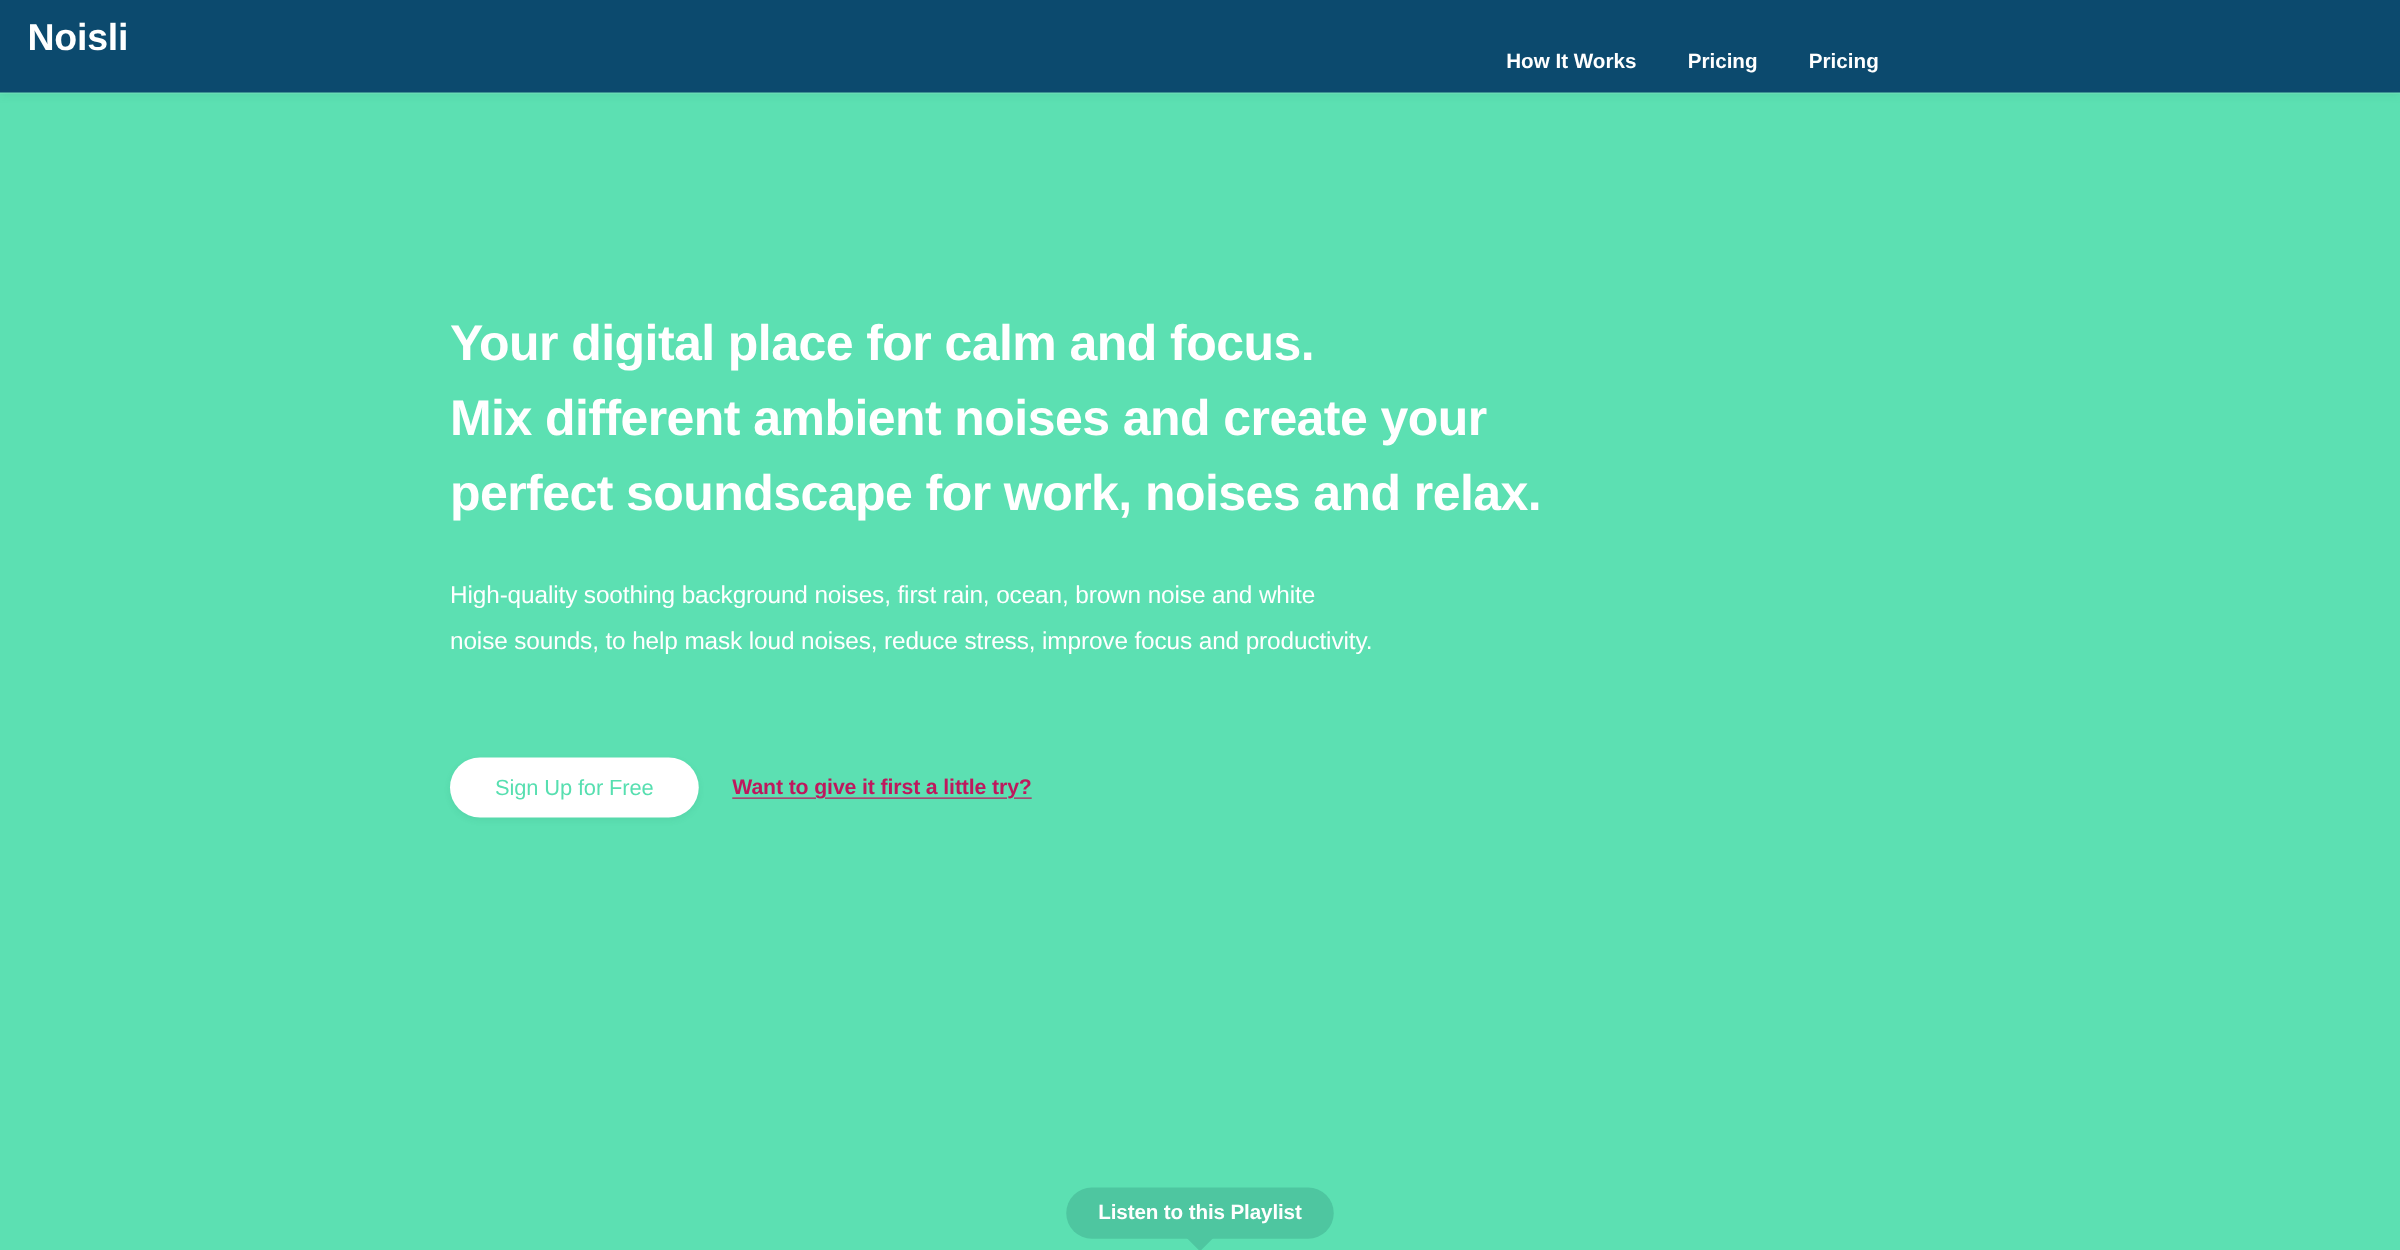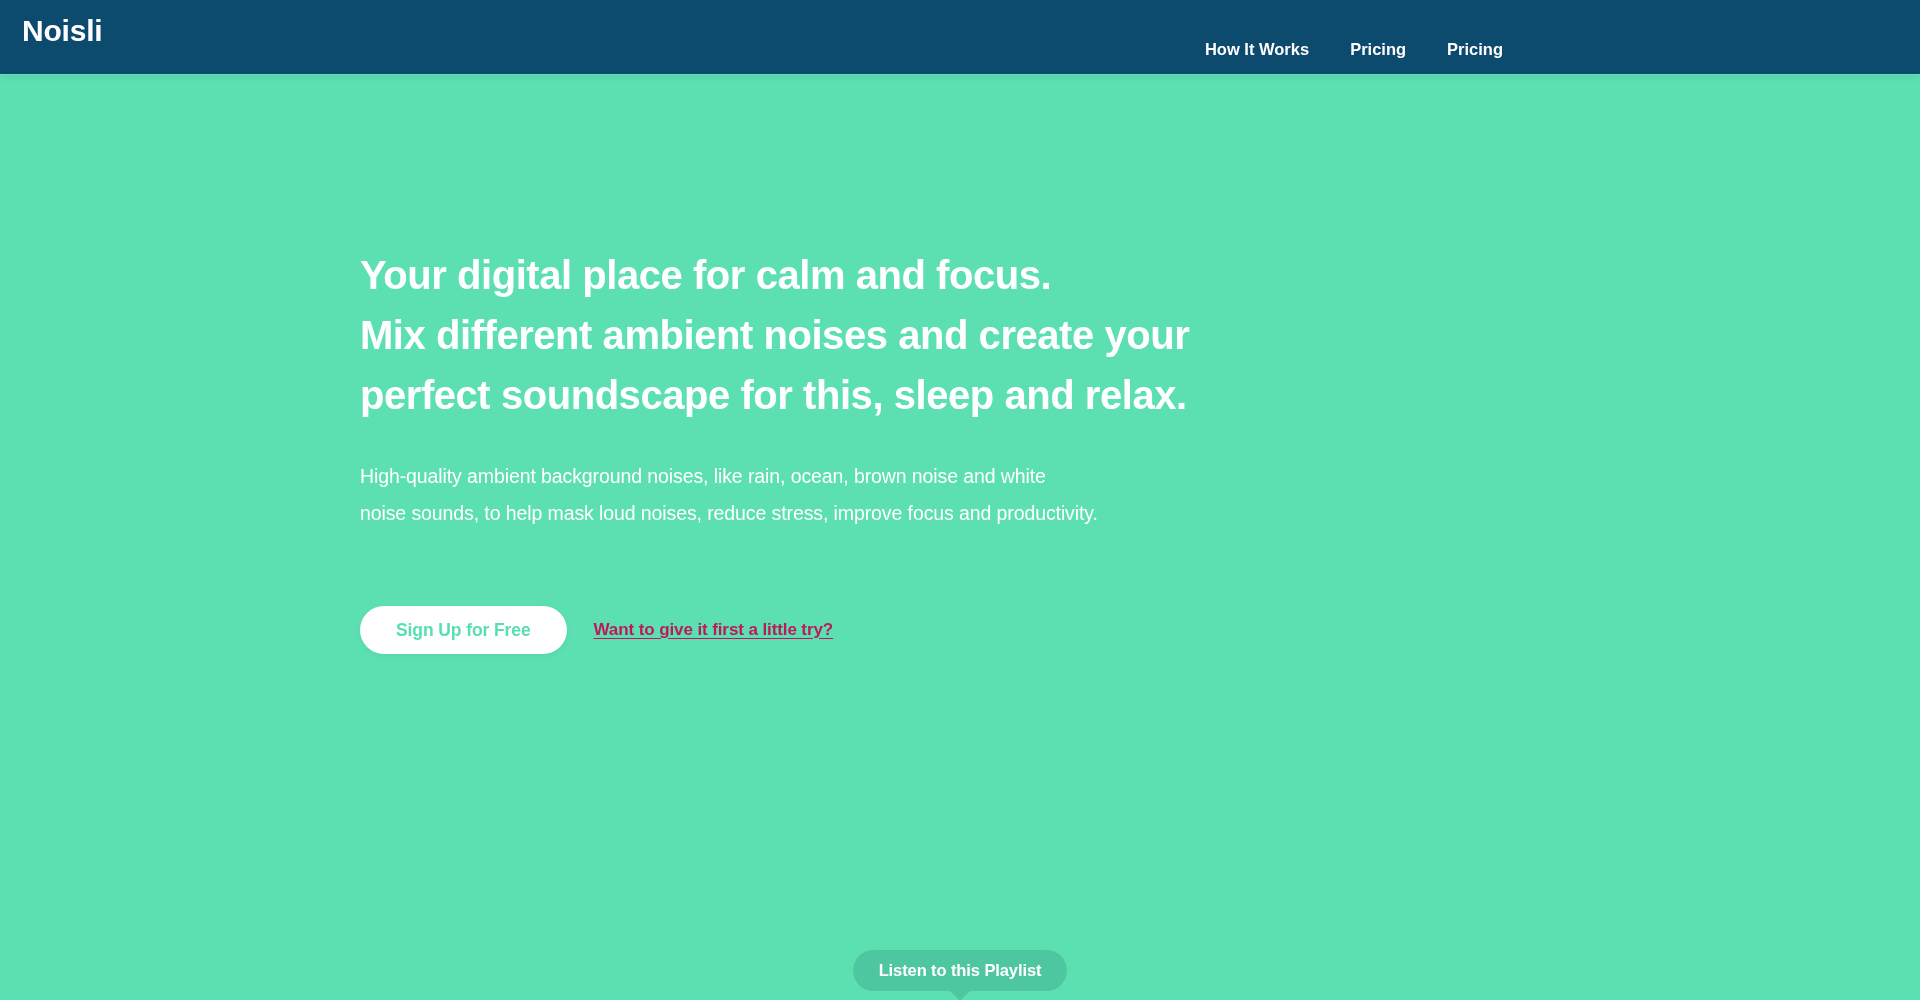--- a/index.html
+++ b/index.html
@@ -139,21 +139,21 @@
 
   .cta-primary {
     background: #ffffff;
     color: #57dfb0;
     border: none;
     border-radius: 28px;
     height: 48px;
     padding: 0 36px;
     font-family: "Liberation Sans", sans-serif;
     font-size: 17.5px;
-    font-weight: 700;
+    font-weight: 400;
     cursor: pointer;
     letter-spacing: -0.1px;
     white-space: nowrap;
     box-shadow: 0 2px 5px rgba(40,140,110,0.12);
   }
 
   .cta-secondary {
     color: #be185d;
     font-size: 17px;
     font-weight: 600;
@@ -216,25 +216,25 @@
 
 </header>
 
 <main class="hero">
 
   <div class="hero-inner">
 
     <h1 class="headline">
       <span class="hl-line">Your digital place for calm and focus.</span>
       <span class="hl-line">Mix different ambient noises and create your</span>
-      <span class="hl-line">perfect soundscape for this, sleep and relax.</span>
+      <span class="hl-line">perfect soundscape for work, noises and relax.</span>
     </h1>
 
     <p class="subhead">
-      <span class="sh-line">High-quality ambient background noises, like rain, ocean, brown noise and white</span>
+      <span class="sh-line">High-quality soothing background noises, first rain, ocean, brown noise and white</span>
       <span class="sh-line">noise sounds, to help mask loud noises, reduce stress, improve focus and productivity.</span>
     </p>
 
     <div class="cta-row">
       <button class="cta-primary">Sign Up for Free</button>
       <a href="#" class="cta-secondary">Want to give it first a little try?</a>
     </div>
 
   </div>
 

